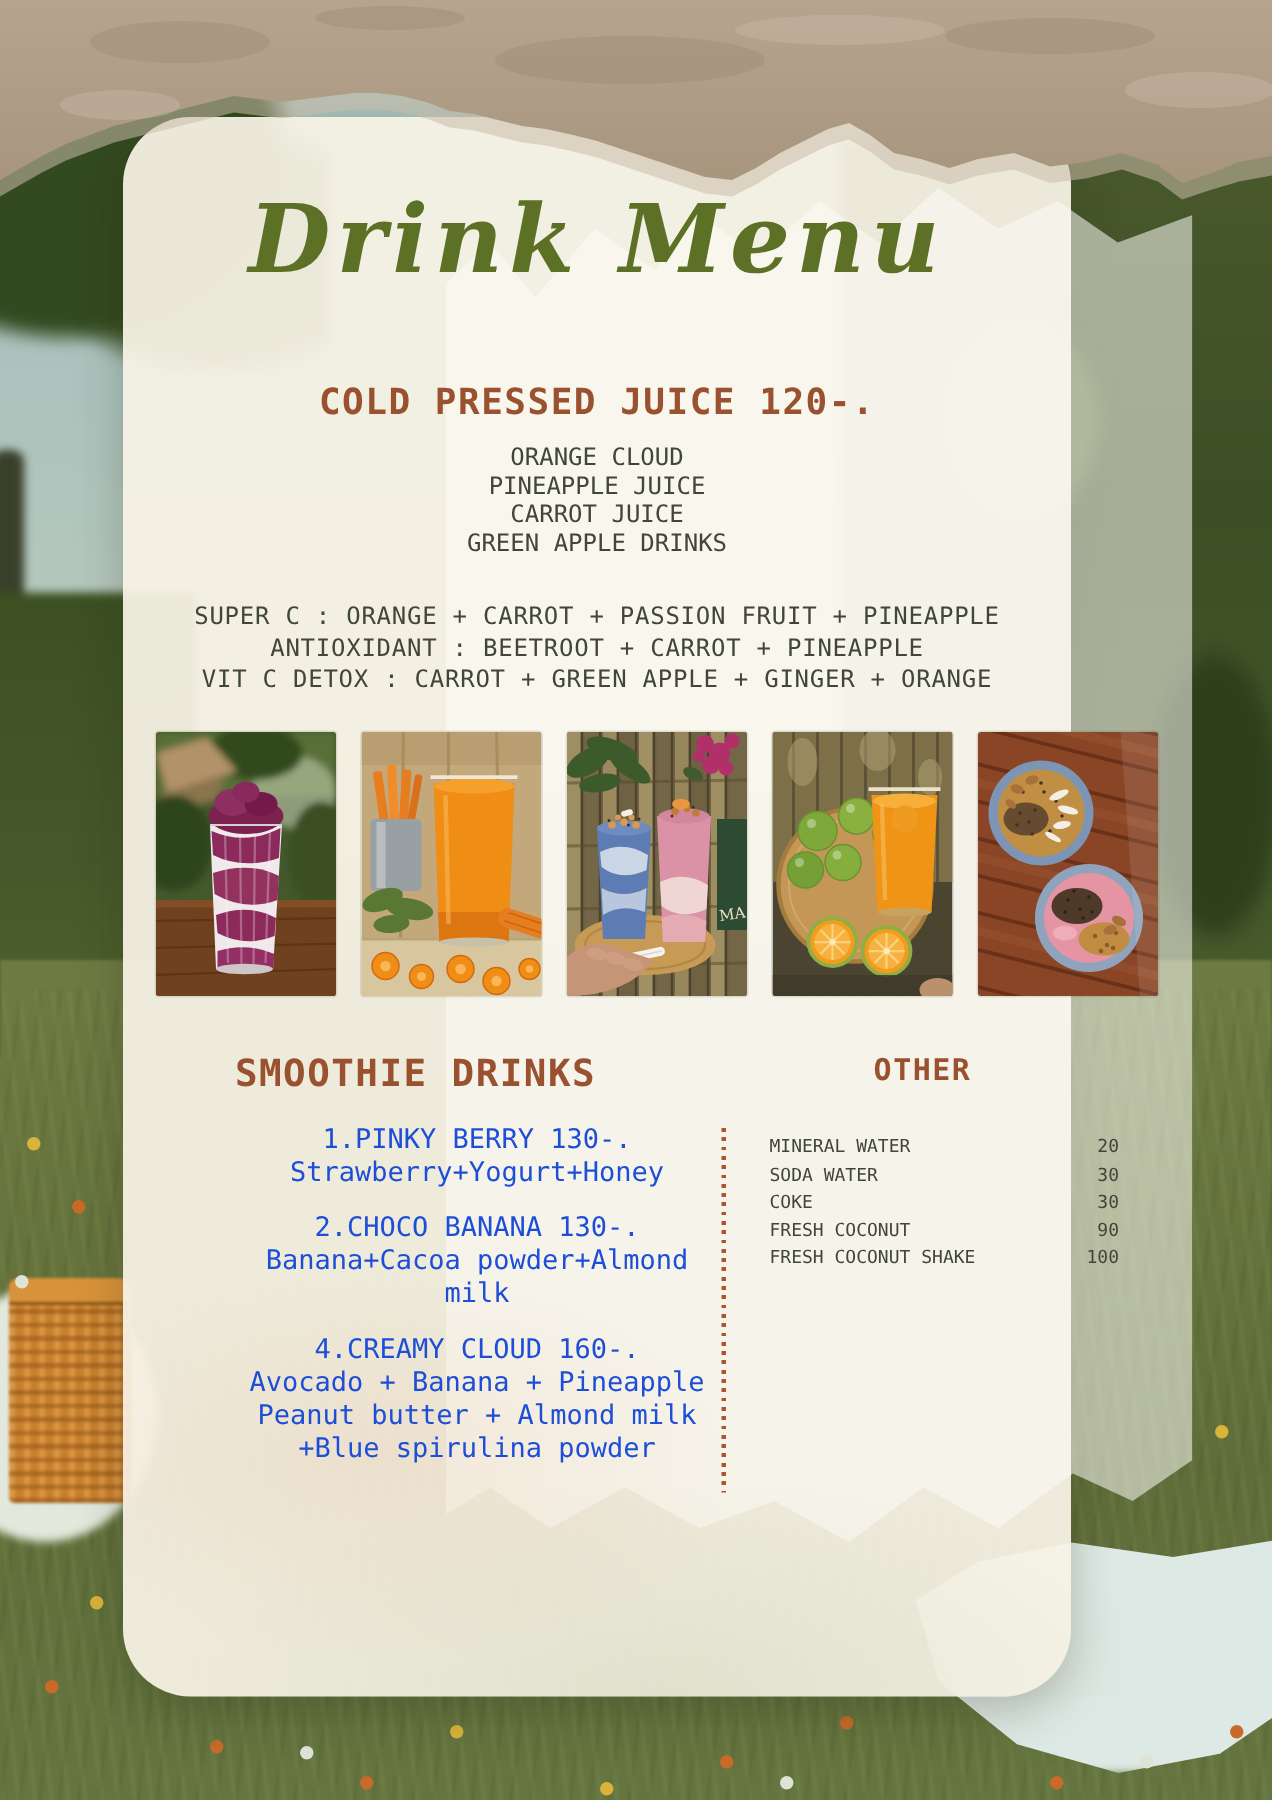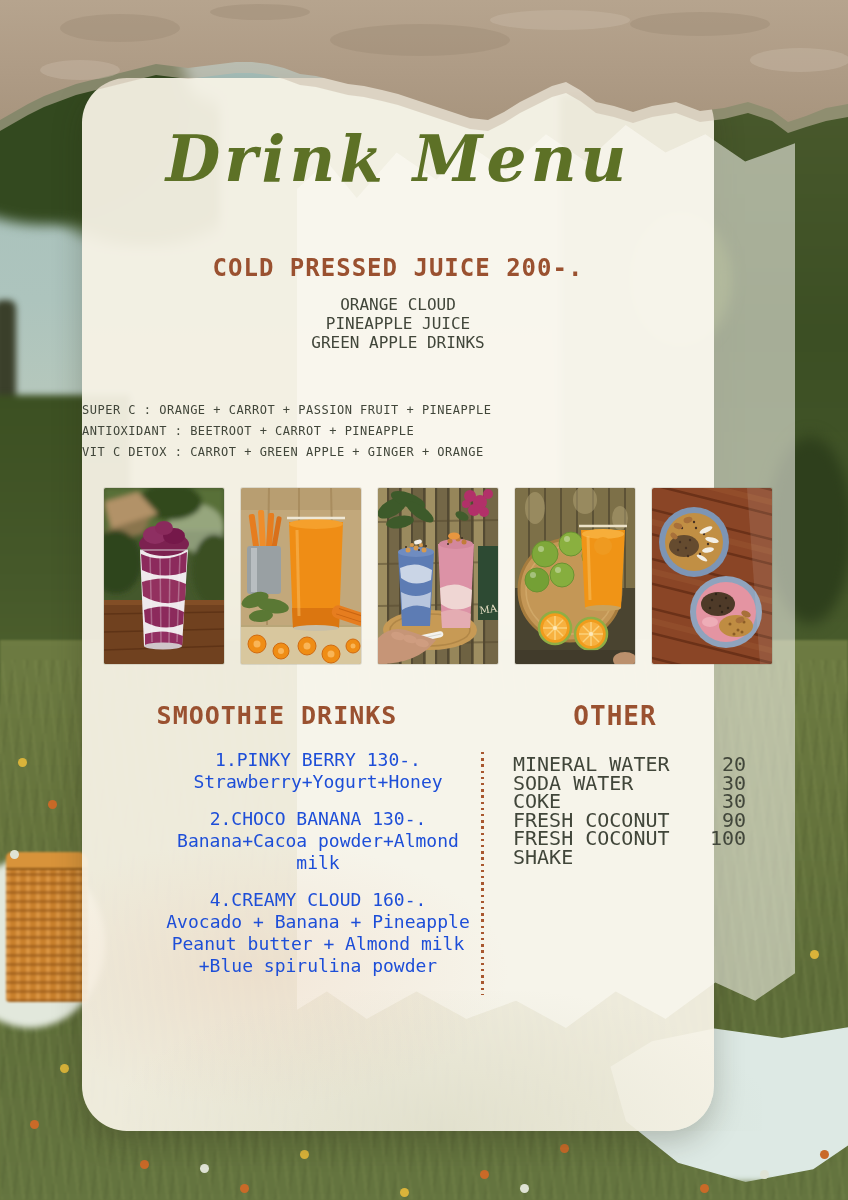--- a/index.html
+++ b/index.html
@@ -51,30 +51,30 @@
     background:radial-gradient(ellipse at 50% 100%,rgba(150,160,120,.14),transparent 75%);}
   
   .torn-band{left:0;top:0;width:848px;height:220px;pointer-events:none;}
   
   .title-script{left:0;top:44px;width:100%;text-align:center;
     font-family:"DejaVu Serif","Liberation Serif",serif;font-style:italic;font-weight:bold;
     font-size:63px;letter-spacing:4px;color:#5d7126;}
   .h-brown{color:#9a5130;font-weight:bold;letter-spacing:1px;}
   .cold-heading{left:0;top:176px;width:100%;text-align:center;font-size:24px;}
   .juice-list{left:0;top:217px;width:100%;text-align:center;font-size:16px;line-height:19px;color:#41463a;}
-  .combo-list{left:0;top:322px;width:100%;font-size:12px;line-height:21px;color:#41463a;letter-spacing:.5px;}
+  .combo-list{left:0;top:322px;width:100%;text-align:center;font-size:16px;line-height:21px;color:#41463a;letter-spacing:.5px;}
   .photo-row{left:22px;top:410px;width:669px;height:176px;display:flex;gap:17px;}
   .photo-row svg{width:120px;height:176px;flex:0 0 auto;border-radius:2px;box-shadow:0 0 0 1px rgba(90,80,60,.15);}
   .smoothie-heading{left:70px;top:623px;width:250px;text-align:center;font-size:25px;}
-  .other-heading{left:443px;top:623px;width:180px;text-align:center;font-size:26px;}
+  .other-heading{left:443px;top:623px;width:180px;text-align:center;font-size:20px;}
   .smoothie-list{left:76px;top:671px;width:320px;color:#1d4ed8;font-size:18px;line-height:22px;text-align:center;}
   .smoothie-item{margin-bottom:15px;}
   .divider-dotted{left:399px;top:674px;width:2.5px;height:243px;
     background:repeating-linear-gradient(180deg,#a8572f 0 2.5px,transparent 2.5px 6.2px);}
-  .other-list{left:431px;top:677px;width:233px;color:#41463a;font-size:20px;line-height:18.6px;}
+  .other-list{left:431px;top:677px;width:233px;color:#41463a;font-size:12px;line-height:18.6px;}
   .other-row{display:flex;justify-content:space-between;}
   .price{text-align:right;}
 </style>
 </head>
 <body>
 
 <div class="canvas">
 
   <div class="abs bg-branch"></div>
   <div class="abs bg-trunk"></div>
@@ -92,25 +92,26 @@
   <div class="abs bg-blanket-right"></div>
   <div class="abs flower-dots"></div>
 
   <div class="abs card">
     <div class="card-patch"></div>
     <div class="card-tint-pink"></div>
     <div class="card-tint-bottom"></div>
 
     <div class="abs title-script">Drink Menu</div>
 
-    <div class="abs cold-heading h-brown">COLD PRESSED JUICE 200-.</div>
+    <div class="abs cold-heading h-brown">COLD PRESSED JUICE 120-.</div>
 
     <div class="abs juice-list">
       <div>ORANGE CLOUD</div>
       <div>PINEAPPLE JUICE</div>
+      <div>CARROT JUICE</div>
       <div>GREEN APPLE DRINKS</div>
     </div>
 
     <div class="abs combo-list">
       <div>SUPER C : ORANGE + CARROT + PASSION FRUIT + PINEAPPLE</div>
       <div>ANTIOXIDANT : BEETROOT + CARROT + PINEAPPLE</div>
       <div>VIT C DETOX : CARROT + GREEN APPLE + GINGER + ORANGE</div>
     </div>
 
     <div class="abs photo-row">

